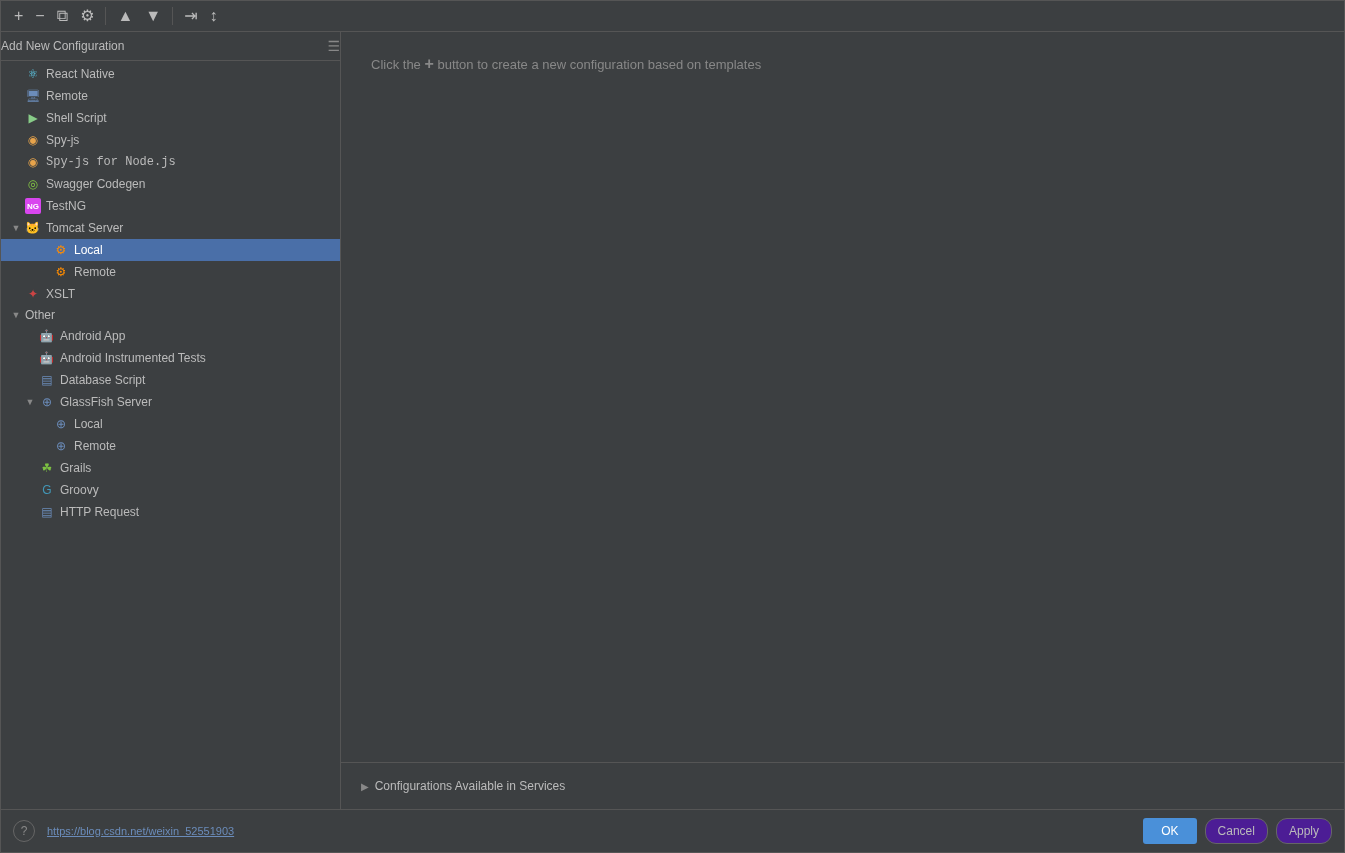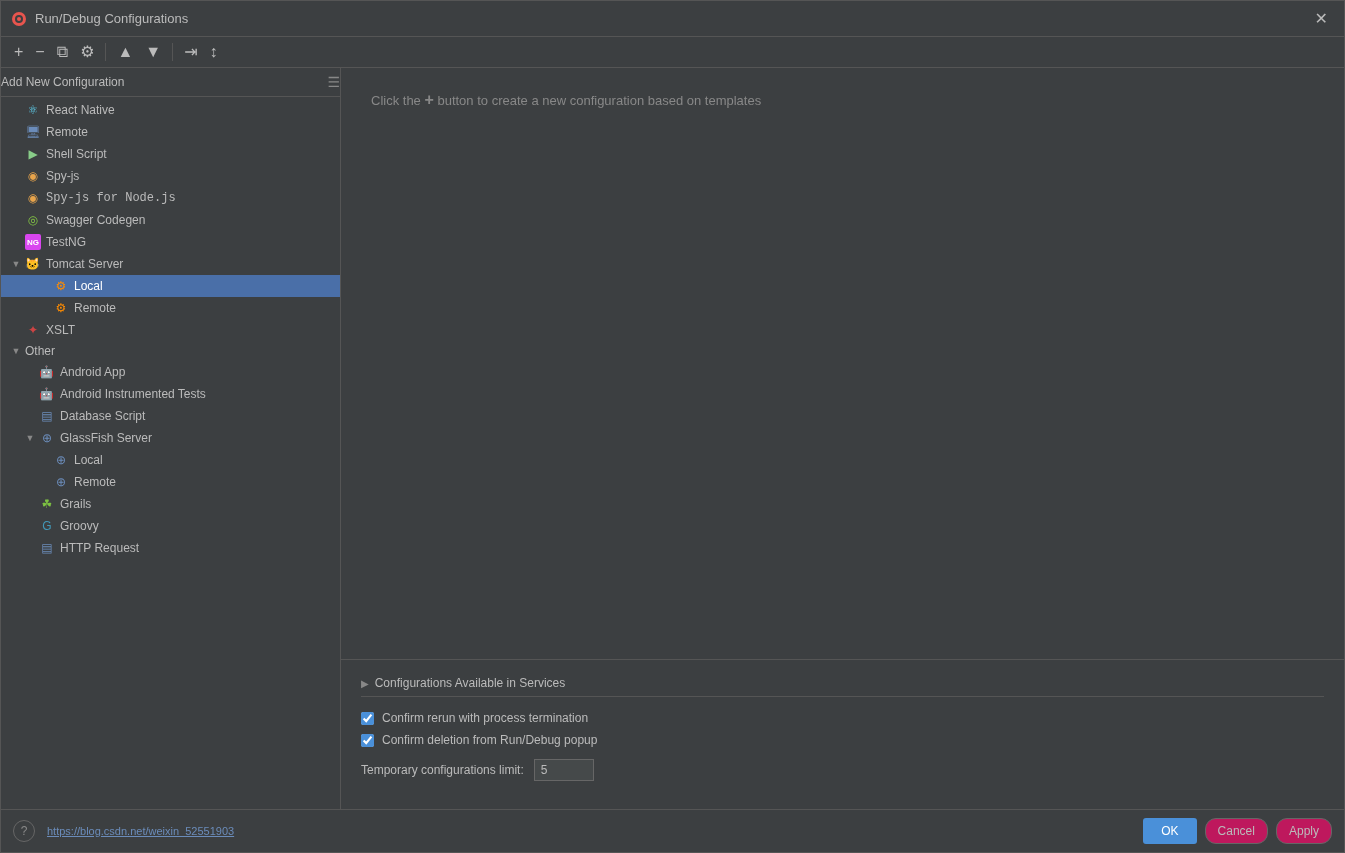--- a/index.html
+++ b/index.html
@@ -229,53 +229,40 @@
     .btn-ok {
       background: #4a90d9;
       border: none;
       color: #fff;
       padding: 5px 18px;
       font-size: 12px;
       cursor: pointer;
       border-radius: 3px;
     }
     .btn-cancel, .btn-apply {
-      background: #be185d;
+      background: #4c1d95;
       border: 1px solid #666;
       color: #bbbbbb;
       padding: 5px 12px;
       font-size: 12px;
       cursor: pointer;
       border-radius: 11px;
     }
     .url-bar {
       font-size: 11px;
       color: #6b8cba;
       text-decoration: underline;
       cursor: pointer;
     }
   </style>
 </head>
 <body>
 
 <div class="dialog">
 
-  <div class="title-bar">
-    <div class="title-bar-left">
-      <span class="title-icon">
-        <svg width="16" height="16" viewBox="0 0 16 16">
-          <circle cx="8" cy="8" r="7" fill="#e8554e"></circle>
-          <circle cx="8" cy="8" r="4" fill="#3c3f41"></circle>
-          <circle cx="8" cy="8" r="2" fill="#e8554e"></circle>
-        </svg>
-      </span>
-      <span class="title-text">Run/Debug Configurations</span>
-    </div>
-    <button class="close-btn">✕</button>
-  </div>
 
   <div class="toolbar">
     <button class="toolbar-btn">+</button>
     <button class="toolbar-btn">−</button>
     <button class="toolbar-btn">⧉</button>
     <button class="toolbar-btn">⚙</button>
     <div class="toolbar-sep"></div>
     <button class="toolbar-btn">▲</button>
     <button class="toolbar-btn">▼</button>
     <div class="toolbar-sep"></div>
@@ -406,34 +393,20 @@
         <span class="hint-text">
           Click the <span class="hint-plus">+</span> button to create a new configuration based on templates
         </span>
       </div>
 
       <div class="right-bottom">
         <div class="collapsible-section">
           <span class="section-arrow">▶</span>
           <span>Configurations Available in Services</span>
         </div>
-        <div class="options-section">
-          <div class="checkbox-row">
-            <input type="checkbox" id="cb1" checked="" style="">
-            <label for="cb1">Confirm rerun with process termination</label>
-          </div>
-          <div class="checkbox-row">
-            <input type="checkbox" id="cb2" checked="" style="">
-            <label for="cb2">Confirm deletion from Run/Debug popup</label>
-          </div>
-          <div class="limit-row">
-            <span>Temporary configurations limit:</span>
-            <input type="text" class="limit-input" value="5" style="">
-          </div>
-        </div>
       </div>
     </div>
   </div>
 
   <div class="bottom-bar">
     <div style="display:flex;align-items:center;gap:12px;">
       <button class="help-btn">?</button>
       <span class="url-bar">https://blog.csdn.net/weixin_52551903</span>
     </div>
     <div class="action-buttons">

